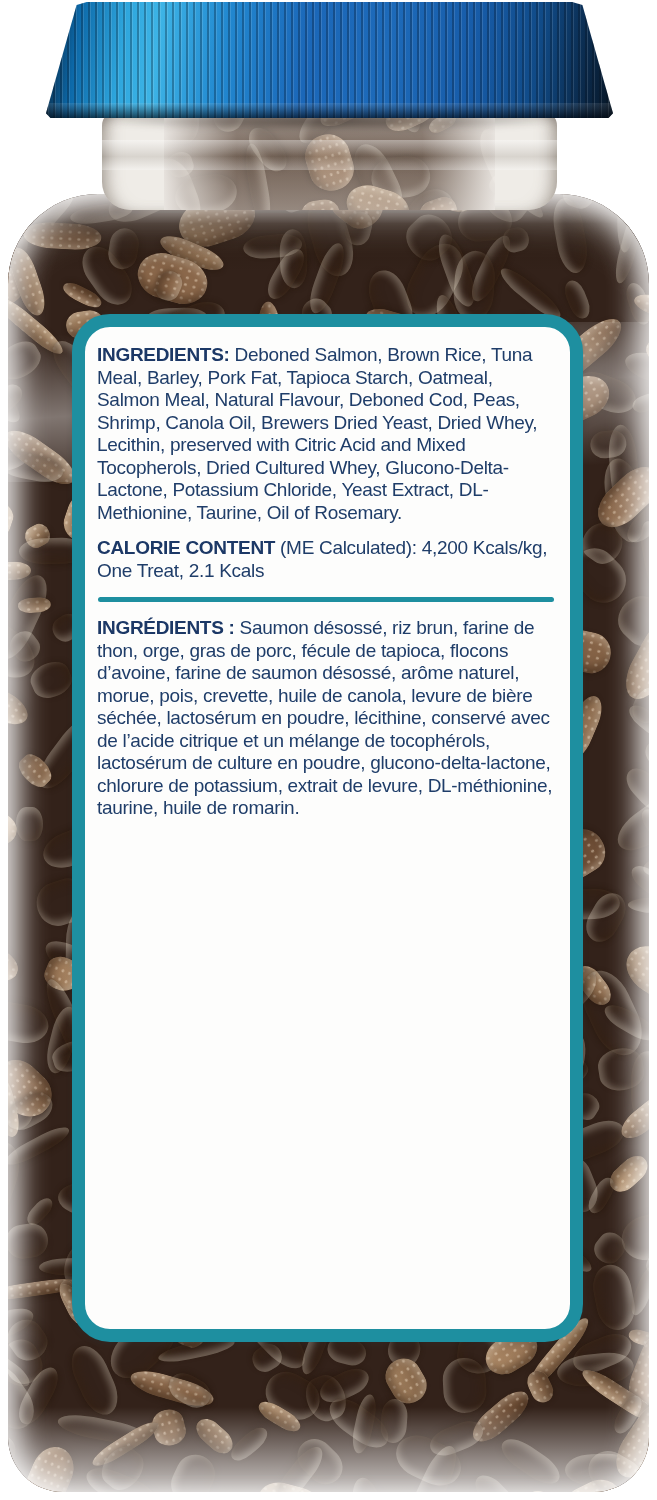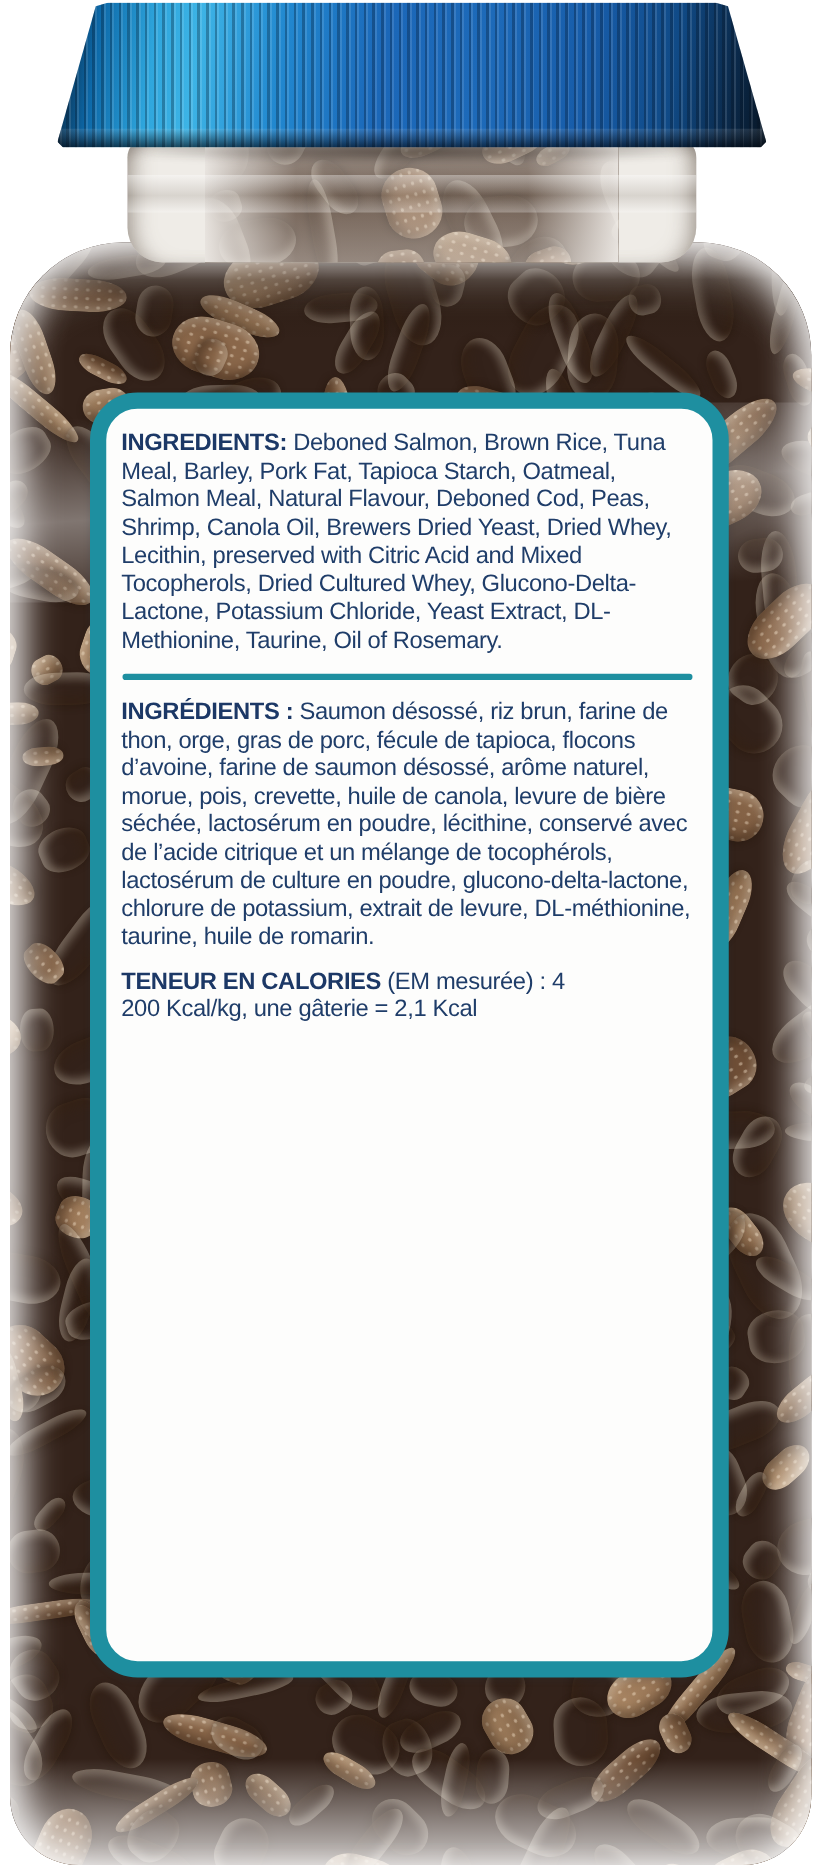--- a/index.html
+++ b/index.html
@@ -552,20 +552,20 @@
   </div>
 
   <div class="lid-shadow"></div>
   <div class="lid">
     <div class="lid-ribs"></div>
     <div class="lid-rim"></div>
   </div>
 
   <div class="label">
     <p class="sec"><strong>INGREDIENTS:</strong><span> Deboned Salmon, Brown Rice, Tuna Meal, Barley, Pork Fat, Tapioca Starch, Oatmeal, Salmon Meal, Natural Flavour, Deboned Cod, Peas, Shrimp, Canola Oil, Brewers Dried Yeast, Dried Whey, Lecithin, preserved with Citric Acid and Mixed Tocopherols, Dried Cultured Whey, Glucono-Delta-Lactone, Potassium Chloride, Yeast Extract, DL-Methionine, Taurine, Oil of Rosemary.</span></p>
+    <p class="sec"><strong>CALORIE CONTENT</strong><span> (ME Calculated): 4,200 Kcals/kg, One Treat, 2.1 Kcals</span></p>
 
     <div class="divider"></div>
 
     <p class="sec"><strong>INGRÉDIENTS :</strong><span> Saumon désossé, riz brun, farine de thon, orge, gras de porc, fécule de tapioca, flocons d’avoine, farine de saumon désossé, arôme naturel, morue, pois, crevette, huile de canola, levure de bière séchée, lactosérum en poudre, lécithine, conservé avec de l’acide citrique et un mélange de tocophérols, lactosérum de culture en poudre, glucono-delta-lactone, chlorure de potassium, extrait de levure, DL-méthionine, taurine, huile de romarin.</span></p>
-    <p class="sec narrow"><strong>TENEUR EN CALORIES</strong><span> (EM mesurée) : 4 200 Kcal/kg, une gâterie = 2,1 Kcal</span></p>
   </div>
 
 </div>
 
 </body></html>

